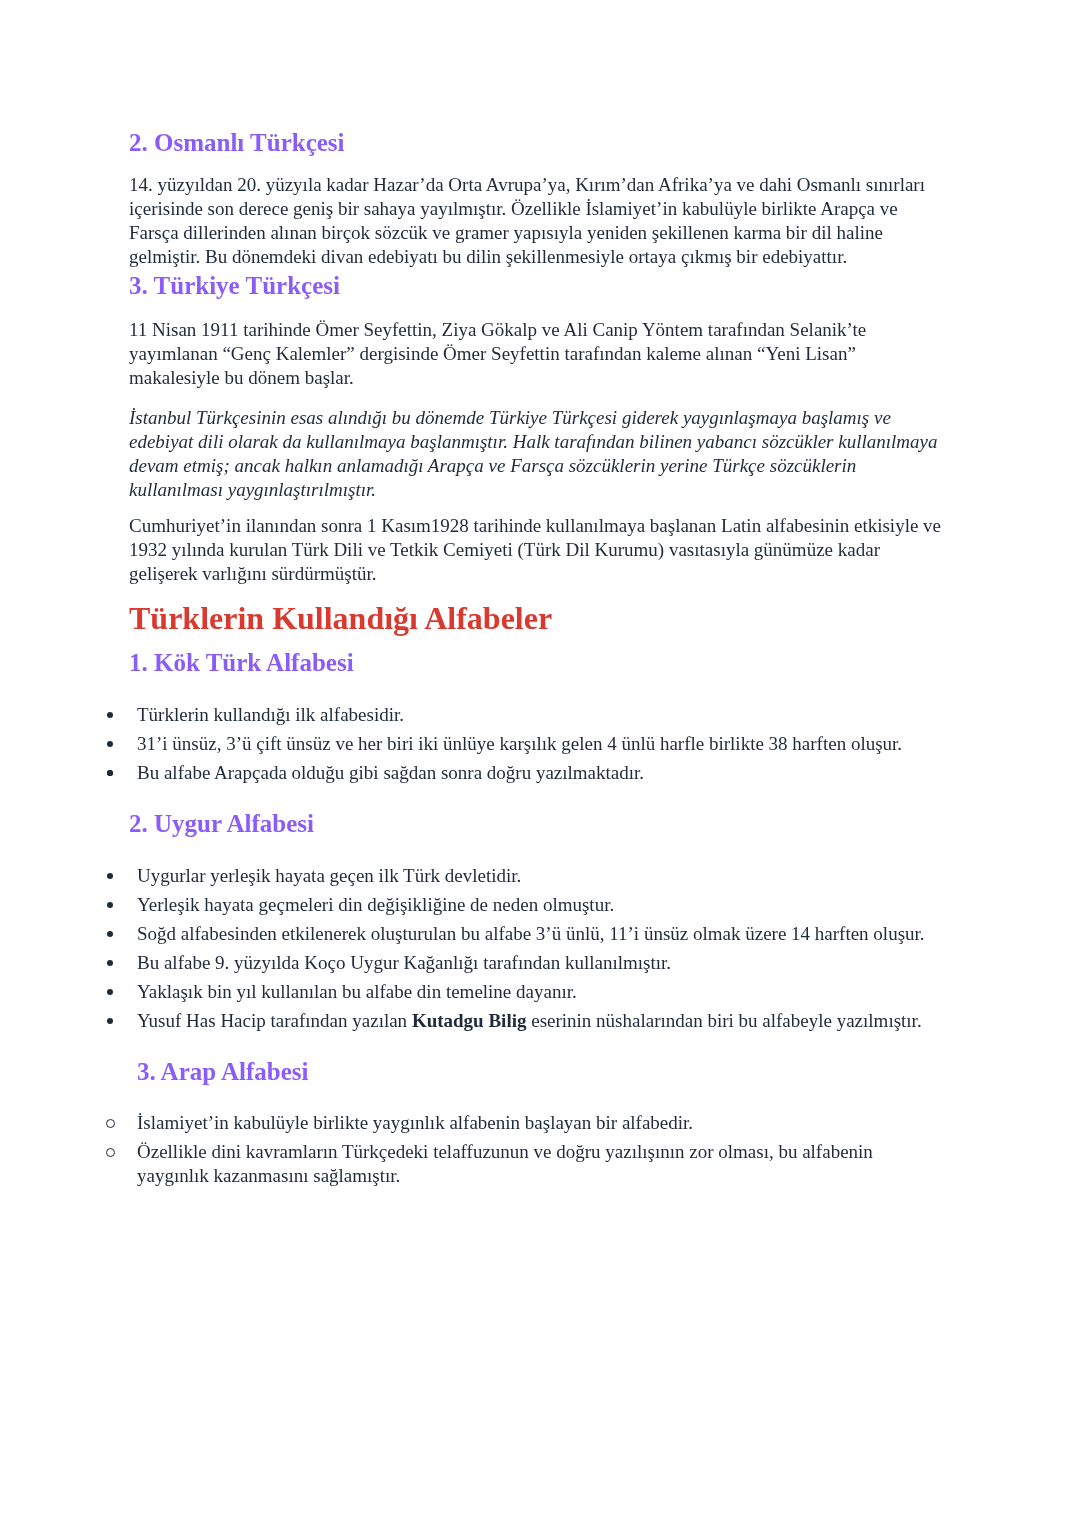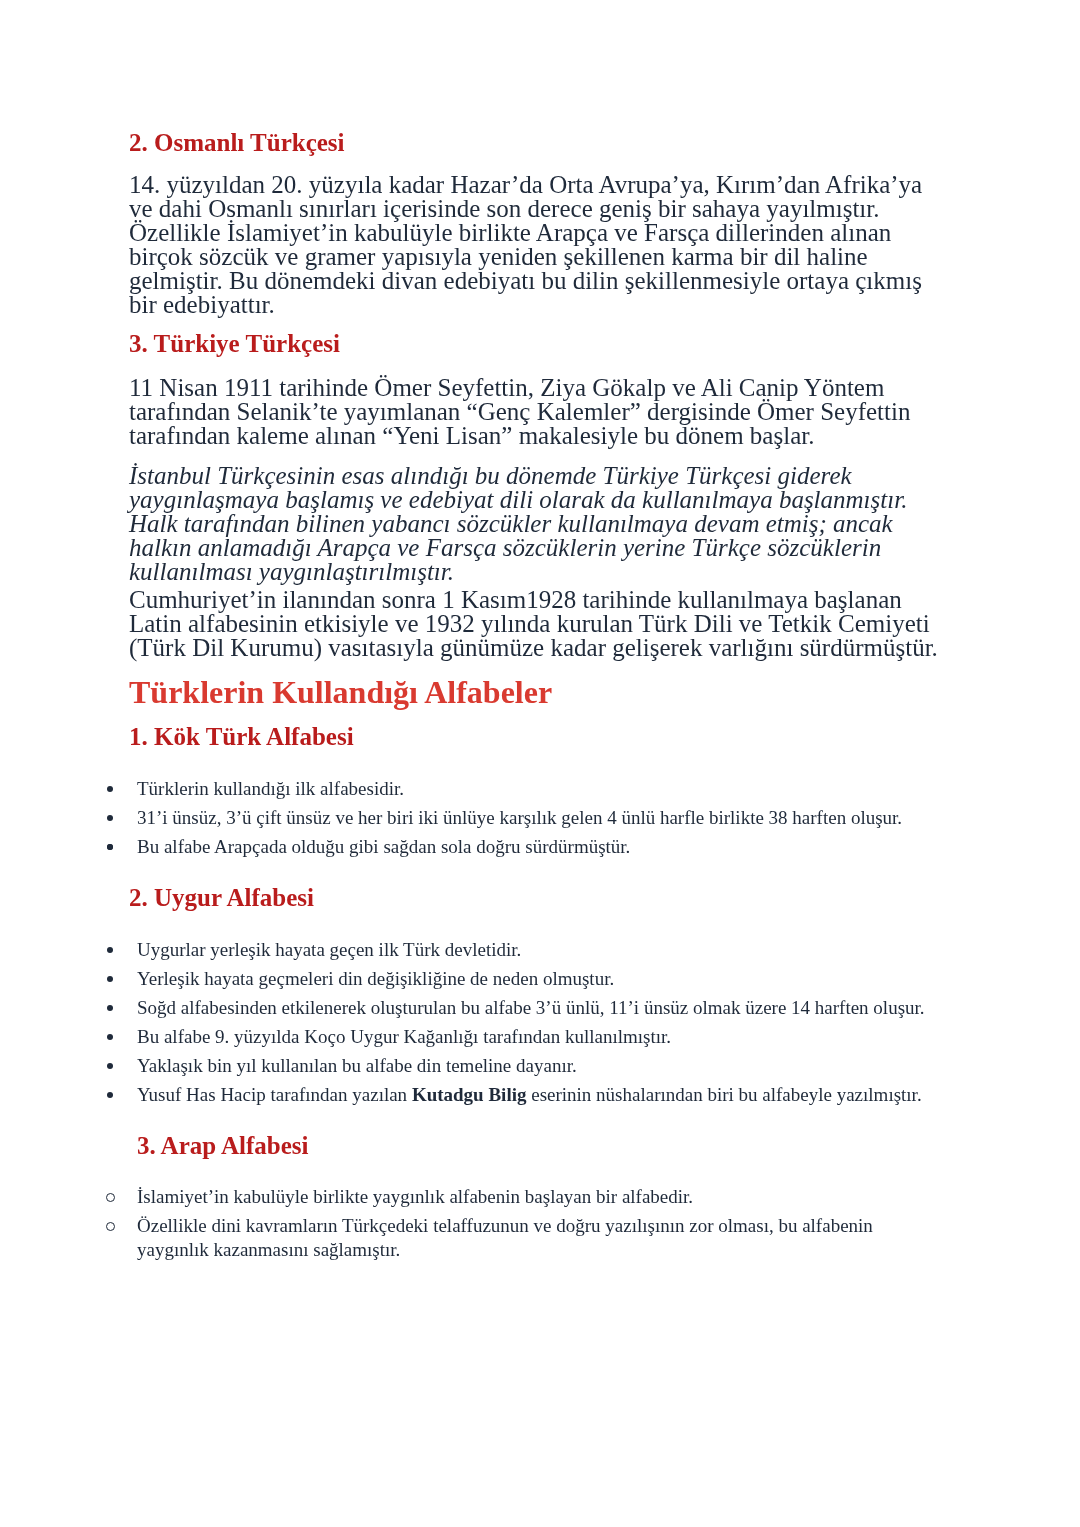--- a/index.html
+++ b/index.html
@@ -22,35 +22,35 @@
       width: 1080px;
       height: 1527px;
     }
     .content {
       position: absolute;
       left: 129px;
       top: 126px;
       width: 820px;
     }
     .h2 {
-      color: #b91c1c;
+      color: #8b5cf6;
       font-weight: bold;
       font-size: 25px;
       line-height: 34px;
       margin: 0;
     }
     .h1 {
       color: #d93a30;
       font-weight: bold;
       font-size: 32px;
       line-height: 44px;
       margin: 0;
     }
     .para {
-      font-size: 25px;
+      font-size: 19px;
       line-height: 24px;
       color: #1f2a3a;
       margin: 0;
     }
     ul.blist {
       list-style: none;
       padding: 0;
       margin: 8px;
     }
     ul.blist li {
@@ -95,33 +95,33 @@
   </style>
 </head>
 <body>
 
 <div class="page">
   <div class="content">
 
     <h2 class="h2">2. Osmanlı Türkçesi</h2>
     <p class="para" style="margin-top:13px;">14. yüzyıldan 20. yüzyıla kadar Hazar’da Orta Avrupa’ya, Kırım’dan Afrika’ya ve dahi Osmanlı sınırları içerisinde son derece geniş bir sahaya yayılmıştır. Özellikle İslamiyet’in kabulüyle birlikte Arapça ve Farsça dillerinden alınan birçok sözcük ve gramer yapısıyla yeniden şekillenen karma bir dil haline gelmiştir. Bu dönemdeki divan edebiyatı bu dilin şekillenmesiyle ortaya çıkmış bir edebiyattır.</p>
 
-    <h2 class="h2" style="margin-top:10px;">3. Türkiye Türkçesi</h2>
+    <h2 class="h2" style="">3. Türkiye Türkçesi</h2>
     <p class="para" style="margin-top:15px;">11 Nisan 1911 tarihinde Ömer Seyfettin, Ziya Gökalp ve Ali Canip Yöntem tarafından Selanik’te yayımlanan “Genç Kalemler” dergisinde Ömer Seyfettin tarafından kaleme alınan “Yeni Lisan” makalesiyle bu dönem başlar.</p>
     <p class="para" style="margin-top:16px;font-style:italic;">İstanbul Türkçesinin esas alındığı bu dönemde Türkiye Türkçesi giderek yaygınlaşmaya başlamış ve edebiyat dili olarak da kullanılmaya başlanmıştır. Halk tarafından bilinen yabancı sözcükler kullanılmaya devam etmiş; ancak halkın anlamadığı Arapça ve Farsça sözcüklerin yerine Türkçe sözcüklerin kullanılması yaygınlaştırılmıştır.</p>
-    <p class="para" style="margin-top:4px;">Cumhuriyet’in ilanından sonra 1 Kasım1928 tarihinde kullanılmaya başlanan Latin alfabesinin etkisiyle ve 1932 yılında kurulan Türk Dili ve Tetkik Cemiyeti (Türk Dil Kurumu) vasıtasıyla günümüze kadar gelişerek varlığını sürdürmüştür.</p>
+    <p class="para" style="margin-top:12px;">Cumhuriyet’in ilanından sonra 1 Kasım1928 tarihinde kullanılmaya başlanan Latin alfabesinin etkisiyle ve 1932 yılında kurulan Türk Dili ve Tetkik Cemiyeti (Türk Dil Kurumu) vasıtasıyla günümüze kadar gelişerek varlığını sürdürmüştür.</p>
 
     <h1 class="h1" style="margin-top:10px;">Türklerin Kullandığı Alfabeler</h1>
 
     <h2 class="h2" style="margin-top:6px;">1. Kök Türk Alfabesi</h2>
     <ul class="blist dot" style="margin-top:23px;">
       <li><span class="bullet"></span><span>Türklerin kullandığı ilk alfabesidir.</span></li>
       <li><span class="bullet"></span><span>31’i ünsüz, 3’ü çift ünsüz ve her biri iki ünlüye karşılık gelen 4 ünlü harfle birlikte 38 harften oluşur.</span></li>
       <li><span class="bullet"></span></li>
-      <li><span class="bullet"></span><span>Bu alfabe Arapçada olduğu gibi sağdan sola doğru sürdürmüştür.</span></li>
+      <li><span class="bullet"></span><span>Bu alfabe Arapçada olduğu gibi sağdan sonra doğru yazılmaktadır.</span></li>
     </ul>
 
     <h2 class="h2" style="margin-top:22px;">2. Uygur Alfabesi</h2>
     <ul class="blist dot" style="margin-top:23px;">
       <li><span class="bullet"></span><span>Uygurlar yerleşik hayata geçen ilk Türk devletidir.</span></li>
       <li><span class="bullet"></span><span>Yerleşik hayata geçmeleri din değişikliğine de neden olmuştur.</span></li>
       <li><span class="bullet"></span><span>Soğd alfabesinden etkilenerek oluşturulan bu alfabe 3’ü ünlü, 11’i ünsüz olmak üzere 14 harften oluşur.</span></li>
       <li><span class="bullet"></span><span>Bu alfabe 9. yüzyılda Koço Uygur Kağanlığı tarafından kullanılmıştır.</span></li>
       <li><span class="bullet"></span><span>Yaklaşık bin yıl kullanılan bu alfabe din temeline dayanır.</span></li>
       <li><span class="bullet"></span><span>Yusuf Has Hacip tarafından yazılan </span><b class="strong">Kutadgu Bilig</b><span> eserinin nüshalarından biri bu alfabeyle yazılmıştır.</span></li>

